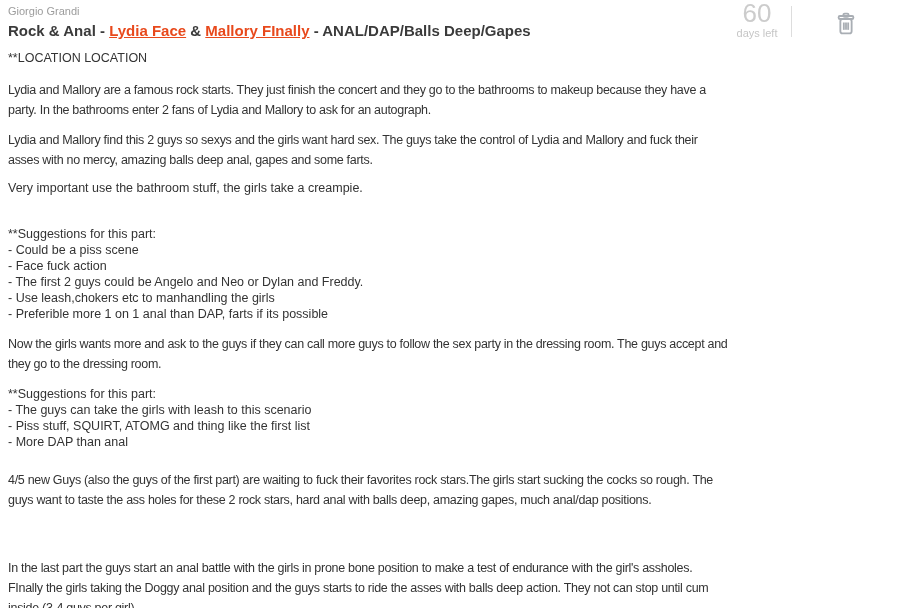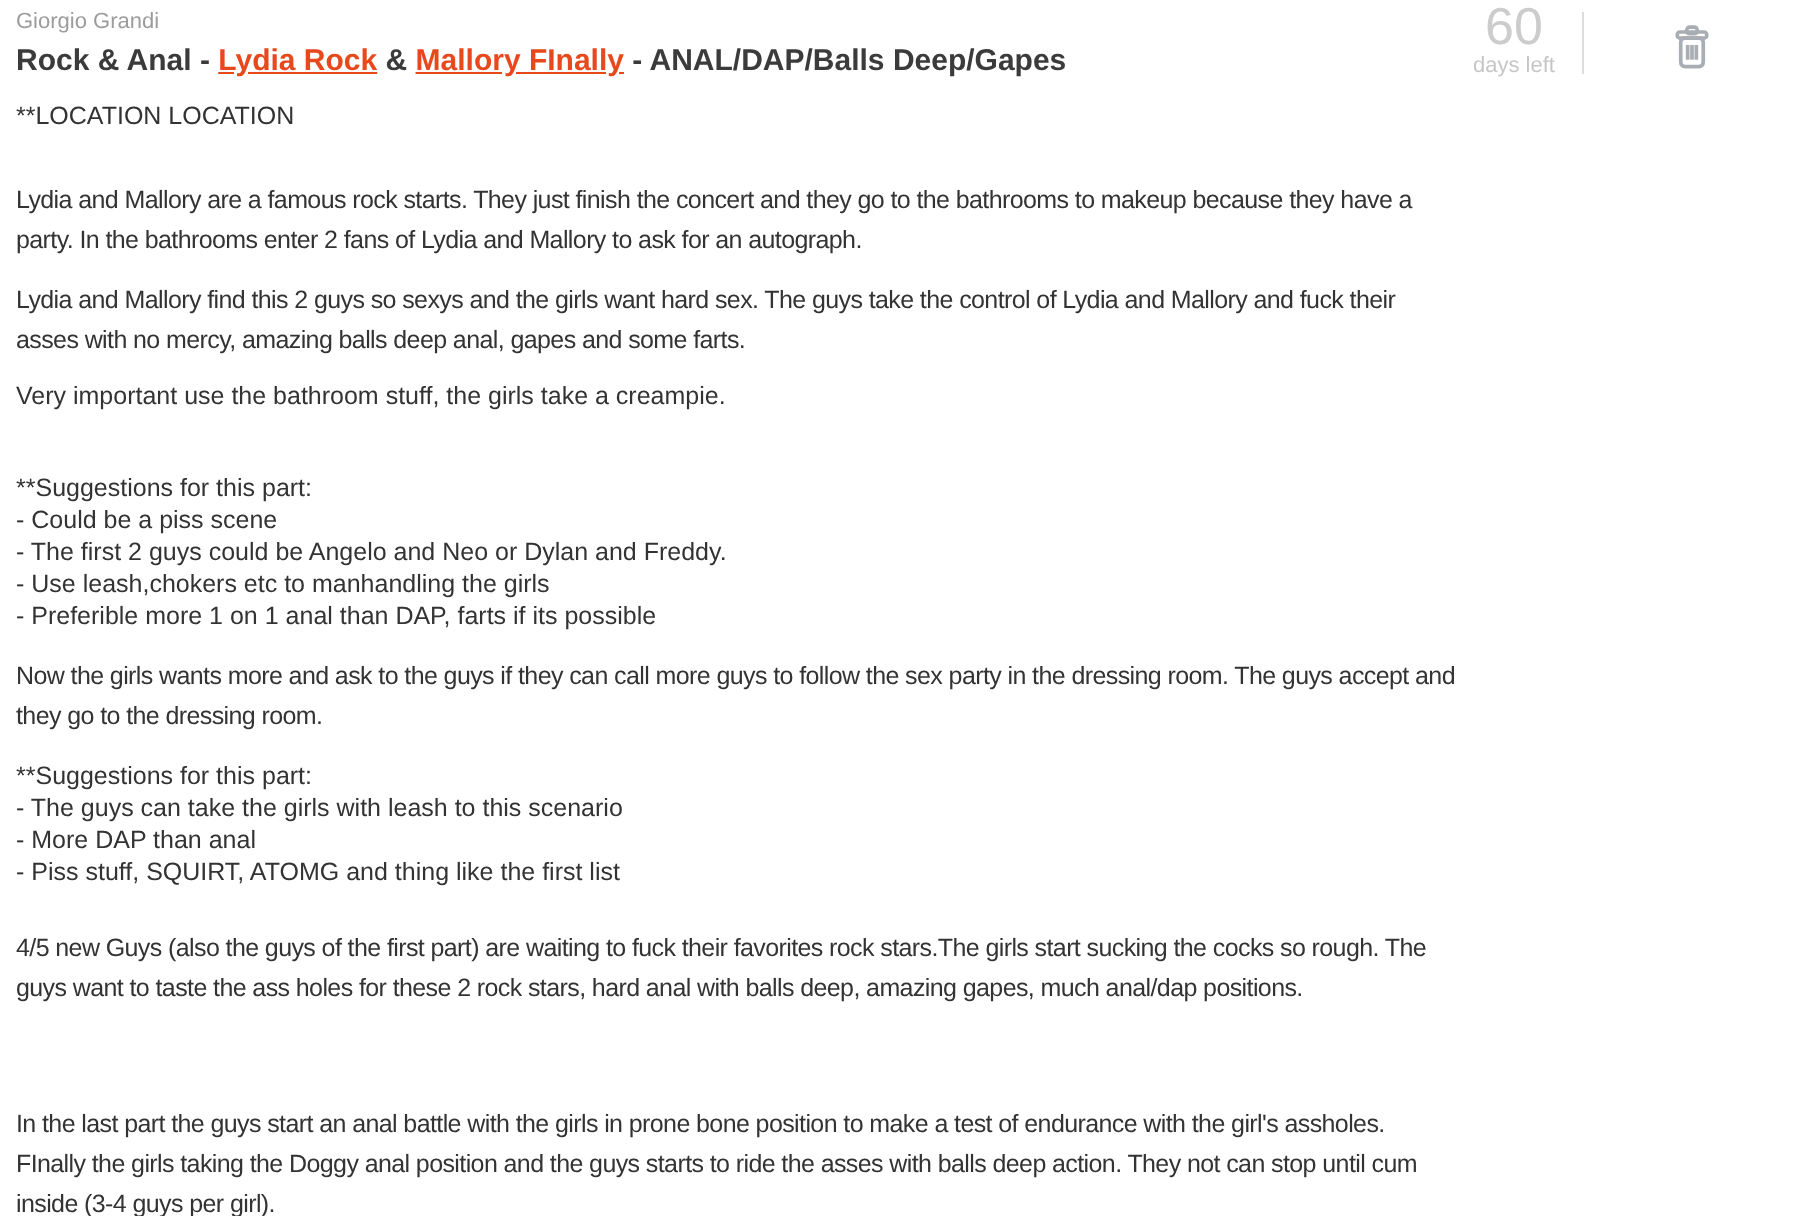--- a/index.html
+++ b/index.html
@@ -41,37 +41,37 @@
     background:none; border:none; cursor:pointer; padding:2px;
   }
   .trash-button svg { width:26px; height:26px; display:block; }
 
   
   .content { padding:0 8px; font-size:12.5px; }
   .line  { line-height:16px; white-space:pre-wrap; }
   .para  { line-height:20px; letter-spacing:-0.3px; max-width:722px; white-space:pre-wrap; }
 
   .block-intro        { margin-top:10px; }
-  .para-bathroom-1    { margin-top:24px; }
+  .para-bathroom-1    { margin-top:14px; }
   .para-bathroom-2    { margin-top:10px; }
   .note-creampie      { margin-top:10px; line-height:16px; }
   .suggestions-1      { margin-top:30px; }
   .para-dressing      { margin-top:12px; }
   .suggestions-2      { margin-top:12px; }
   .para-new-guys      { margin-top:20px; }
   .para-final         { margin-top:8px; }
 </style>
 </head>
 <body>
 
 <div class="page">
 
   <div class="header">
     <div class="author">Giorgio Grandi</div>
-    <div class="title"><span>Rock &amp; Anal - </span><span class="perf-link">Lydia Rock</span><span> &amp; </span><span class="perf-link">Mallory FInally</span><span> - ANAL/DAP/Balls Deep/Gapes</span></div>
+    <div class="title"><span>Rock &amp; Anal - </span><span class="perf-link">Lydia Face</span><span> &amp; </span><span class="perf-link">Mallory FInally</span><span> - ANAL/DAP/Balls Deep/Gapes</span></div>
 
     <div class="days-left">
       <div class="days-number">60</div>
       <div class="days-label">days left</div>
     </div>
 
     <div class="vdivider"></div>
 
     <button class="trash-button">
       <span>
@@ -95,32 +95,33 @@
 
     <div class="para para-bathroom-1">Lydia and Mallory are a famous rock starts. They just finish the concert and they go to the bathrooms to makeup because they have a party. In the bathrooms enter 2 fans of Lydia and Mallory to ask for an autograph.</div>
 
     <div class="para para-bathroom-2">Lydia and Mallory find this 2 guys so sexys and the girls want hard sex. The guys take the control of Lydia and Mallory and fuck their asses with no mercy, amazing balls deep anal, gapes and some farts.</div>
 
     <div class="line note-creampie">Very important use the bathroom stuff, the girls take a creampie.</div>
 
     <div class="suggestions-1">
       <div class="line">**Suggestions for this part:</div>
       <div class="line">- Could be a piss scene</div>
+      <div class="line">- Face fuck action</div>
       <div class="line">- The first 2 guys could be Angelo and Neo or Dylan and Freddy.</div>
       <div class="line">- Use leash,chokers etc to manhandling the girls</div>
       <div class="line">- Preferible more 1 on 1 anal than DAP, farts if its possible</div>
     </div>
 
     <div class="para para-dressing">Now the girls wants more and ask to the guys if they can call more guys to follow the sex party in the dressing room. The guys accept and they go to the dressing room.</div>
 
     <div class="suggestions-2">
       <div class="line">**Suggestions for this part:</div>
       <div class="line">- The guys can take the girls with leash to this scenario</div>
+      <div class="line">- Piss stuff, SQUIRT, ATOMG and thing like the first list</div>
       <div class="line">- More DAP than anal</div>
-      <div class="line">- Piss stuff, SQUIRT, ATOMG and thing like the first list</div>
     </div>
 
     <div class="para para-new-guys">4/5 new Guys (also the guys of the first part) are waiting to fuck their favorites rock stars.The girls start sucking the cocks so rough. The guys want to taste the ass holes for these 2 rock stars, hard anal with balls deep, amazing gapes, much anal/dap positions.</div>
 
     <div class="para para-final">
       <div>In the last part the guys start an anal battle with the girls in prone bone position to make a test of endurance with the girl's assholes. FInally the girls taking the Doggy anal position and the guys starts to ride the asses with balls deep action. They not can stop until cum inside (3-4 guys per girl).</div>
       
     </div>
 
   </div>

